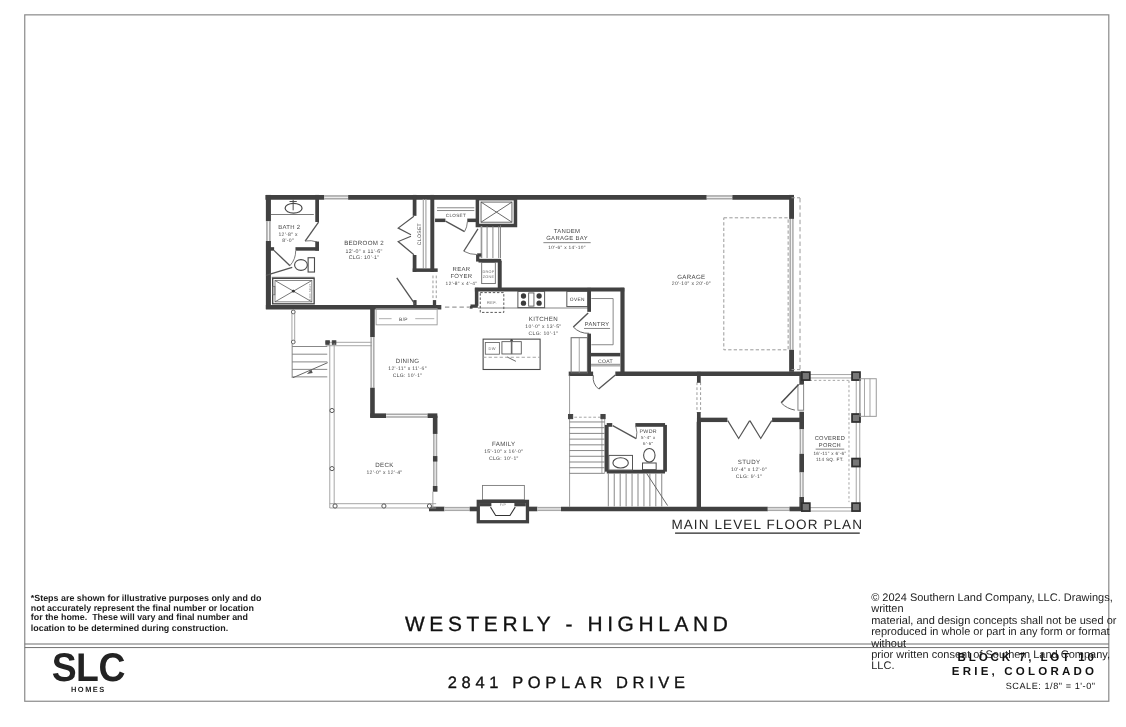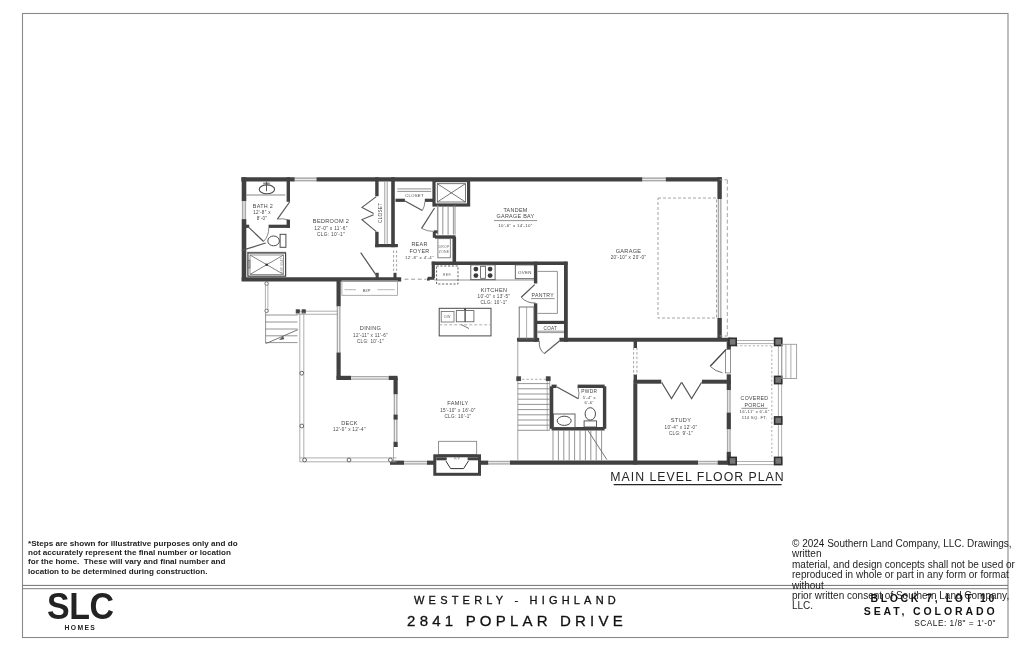--- a/index.html
+++ b/index.html
@@ -459,21 +459,21 @@
 </svg>
 
 <div class="abs" style="left:28px;top:539px;font-size:8.1px;line-height:9.2px;color:#1d1d1d;font-weight:bold;">*Steps are shown for illustrative purposes only and do<br>not accurately represent the final number or location<br>for the home.&nbsp;&nbsp;These will vary and final number and<br>location to be determined during construction.</div>
 
 <div class="abs" style="left:792px;top:539px;font-size:10px;line-height:10.4px;color:#1d1d1d;">© 2024 Southern Land Company, LLC. Drawings, written<br>material, and design concepts shall not be used or<br>reproduced in whole or part in any form or format without<br>prior written consent of Southern Land Company, LLC.</div>
 
 <div class="abs" style="left:47px;top:585.6px;font-size:36.5px;letter-spacing:-0.5px;color:#232323;font-weight:bold;transform:scaleX(0.93);transform-origin:left top;">SLC</div>
 
 <div class="abs" style="left:64.5px;top:623.8px;font-size:6.8px;letter-spacing:1.35px;color:#232323;font-weight:bold;">HOMES</div>
 
-<div class="abs" style="left:267px;top:594px;width:500px;text-align:center;font-size:11px;letter-spacing:4.2px;color:#111;-webkit-text-stroke:0.3px #111;">WESTERLY - HIGHLAND</div>
+<div class="abs" style="left:267px;top:558px;width:500px;text-align:center;font-size:19px;letter-spacing:4.2px;color:#111;-webkit-text-stroke:0.3px #111;">WESTERLY - HIGHLAND</div>
 
 <div class="abs" style="left:267px;top:611.5px;width:500px;text-align:center;font-size:15px;letter-spacing:4.2px;color:#111;-webkit-text-stroke:0.3px #111;">2841 POPLAR DRIVE</div>
 
 <div class="abs" style="right:27px;top:591.5px;text-align:right;font-size:10.5px;letter-spacing:2.6px;color:#111;font-weight:bold;">BLOCK 7, LOT 10</div>
 
-<div class="abs" style="right:26.5px;top:604.5px;text-align:right;font-size:10.5px;letter-spacing:2.9px;color:#111;font-weight:bold;">SEAT, COLORADO</div>
+<div class="abs" style="right:26.5px;top:604.5px;text-align:right;font-size:10.5px;letter-spacing:2.9px;color:#111;font-weight:bold;">ERIE, COLORADO</div>
 
 <div class="abs" style="right:28px;top:618.3px;text-align:right;font-size:8.3px;letter-spacing:0.5px;color:#111;">SCALE: 1/8" = 1'-0"</div>
 
 </body></html>

